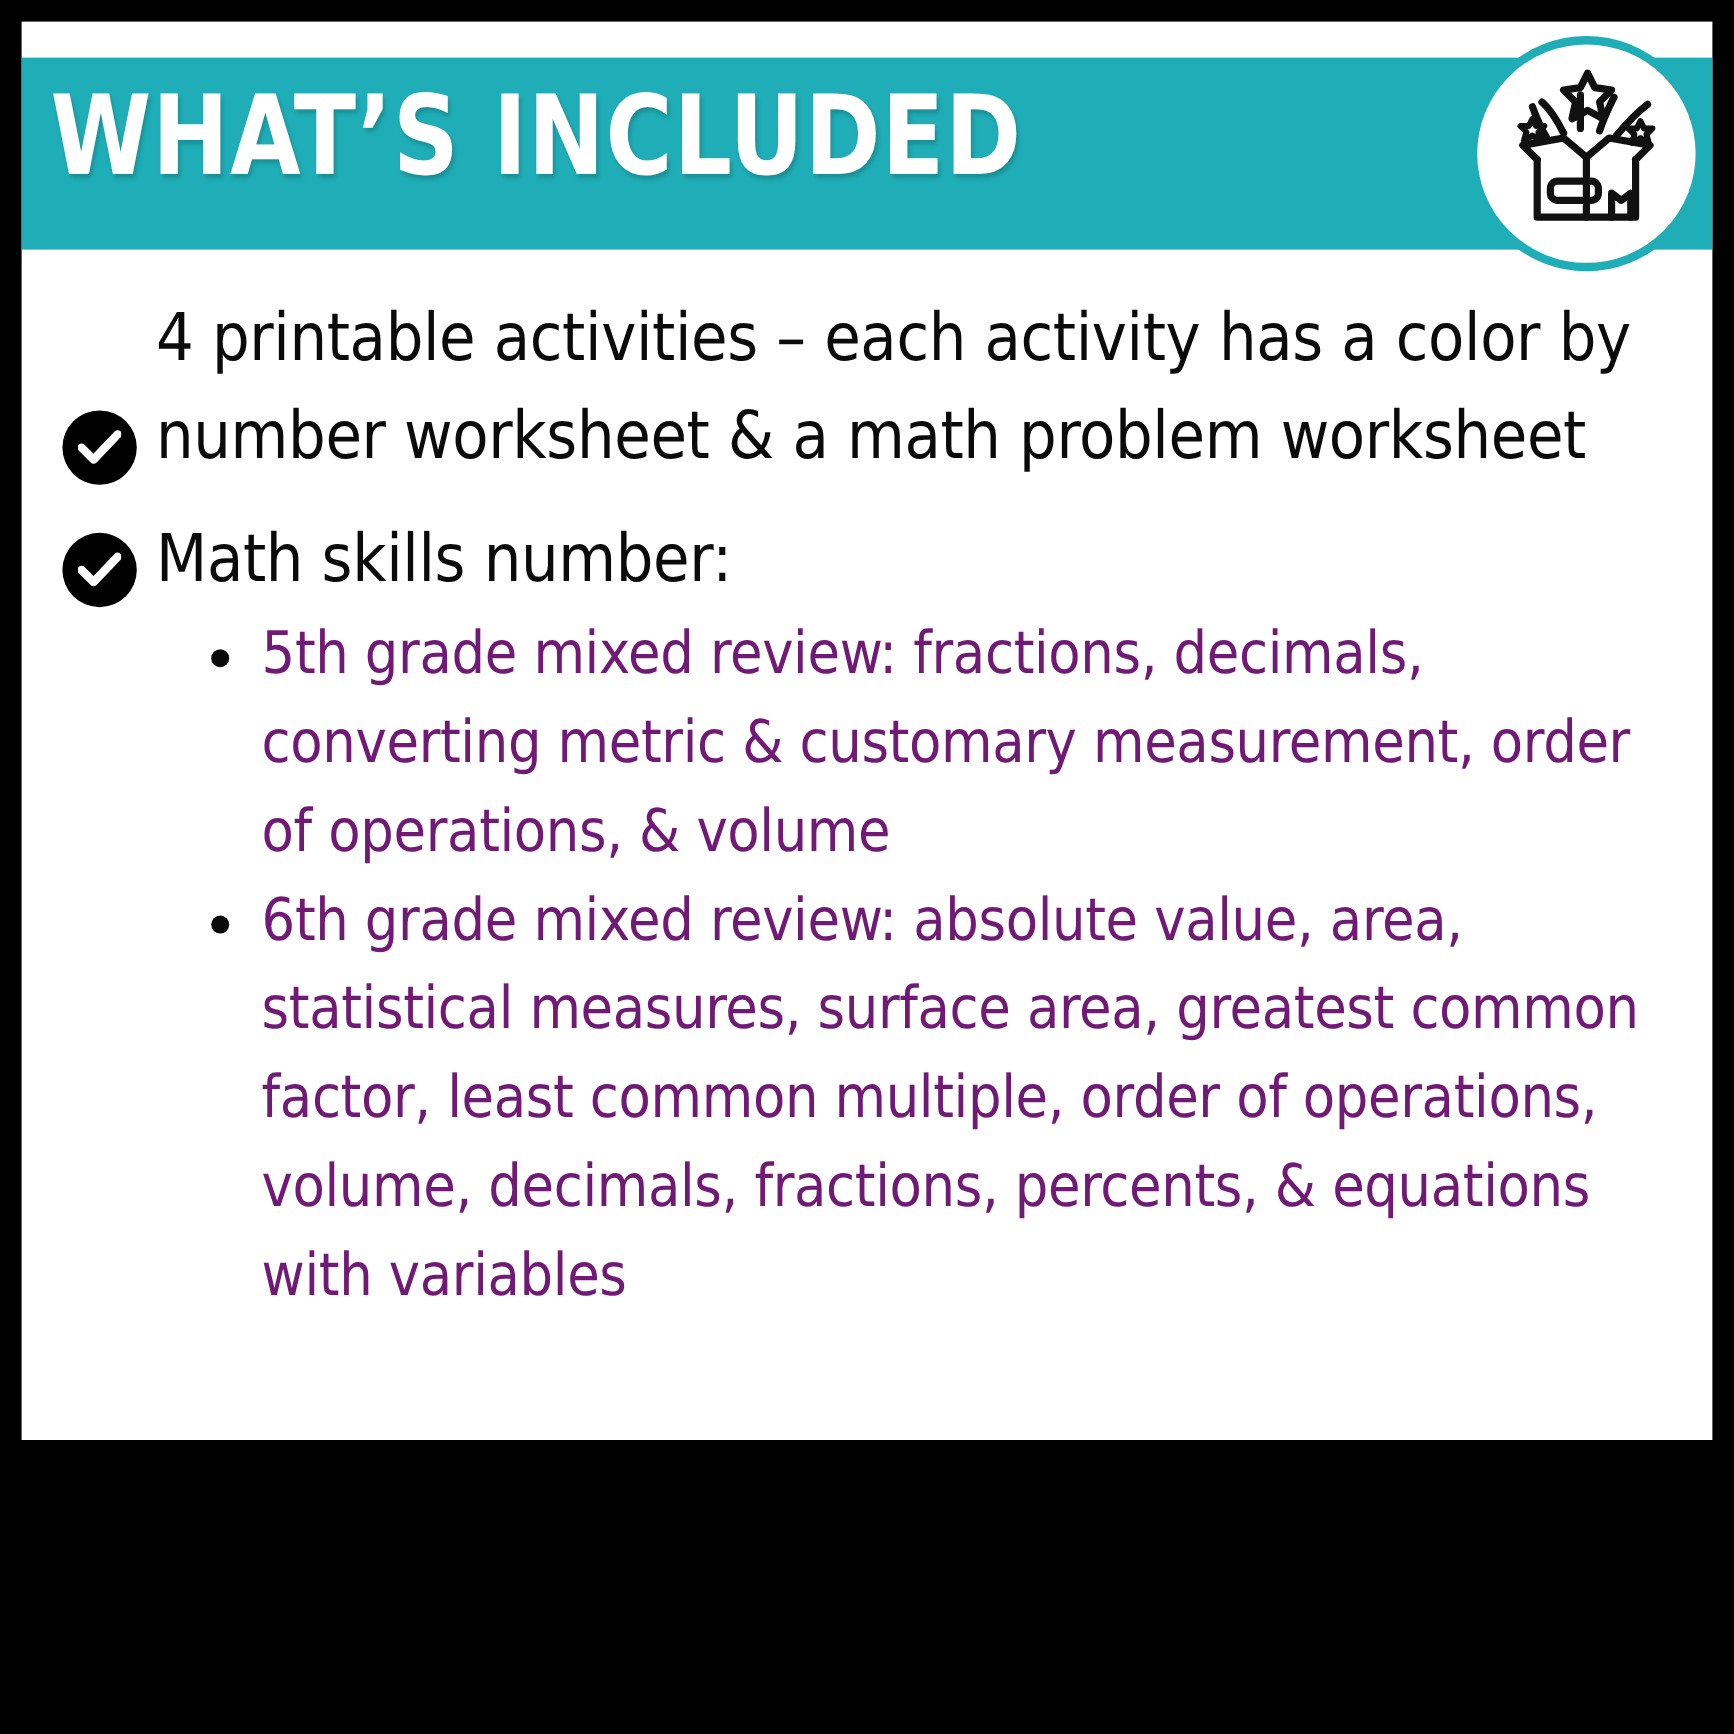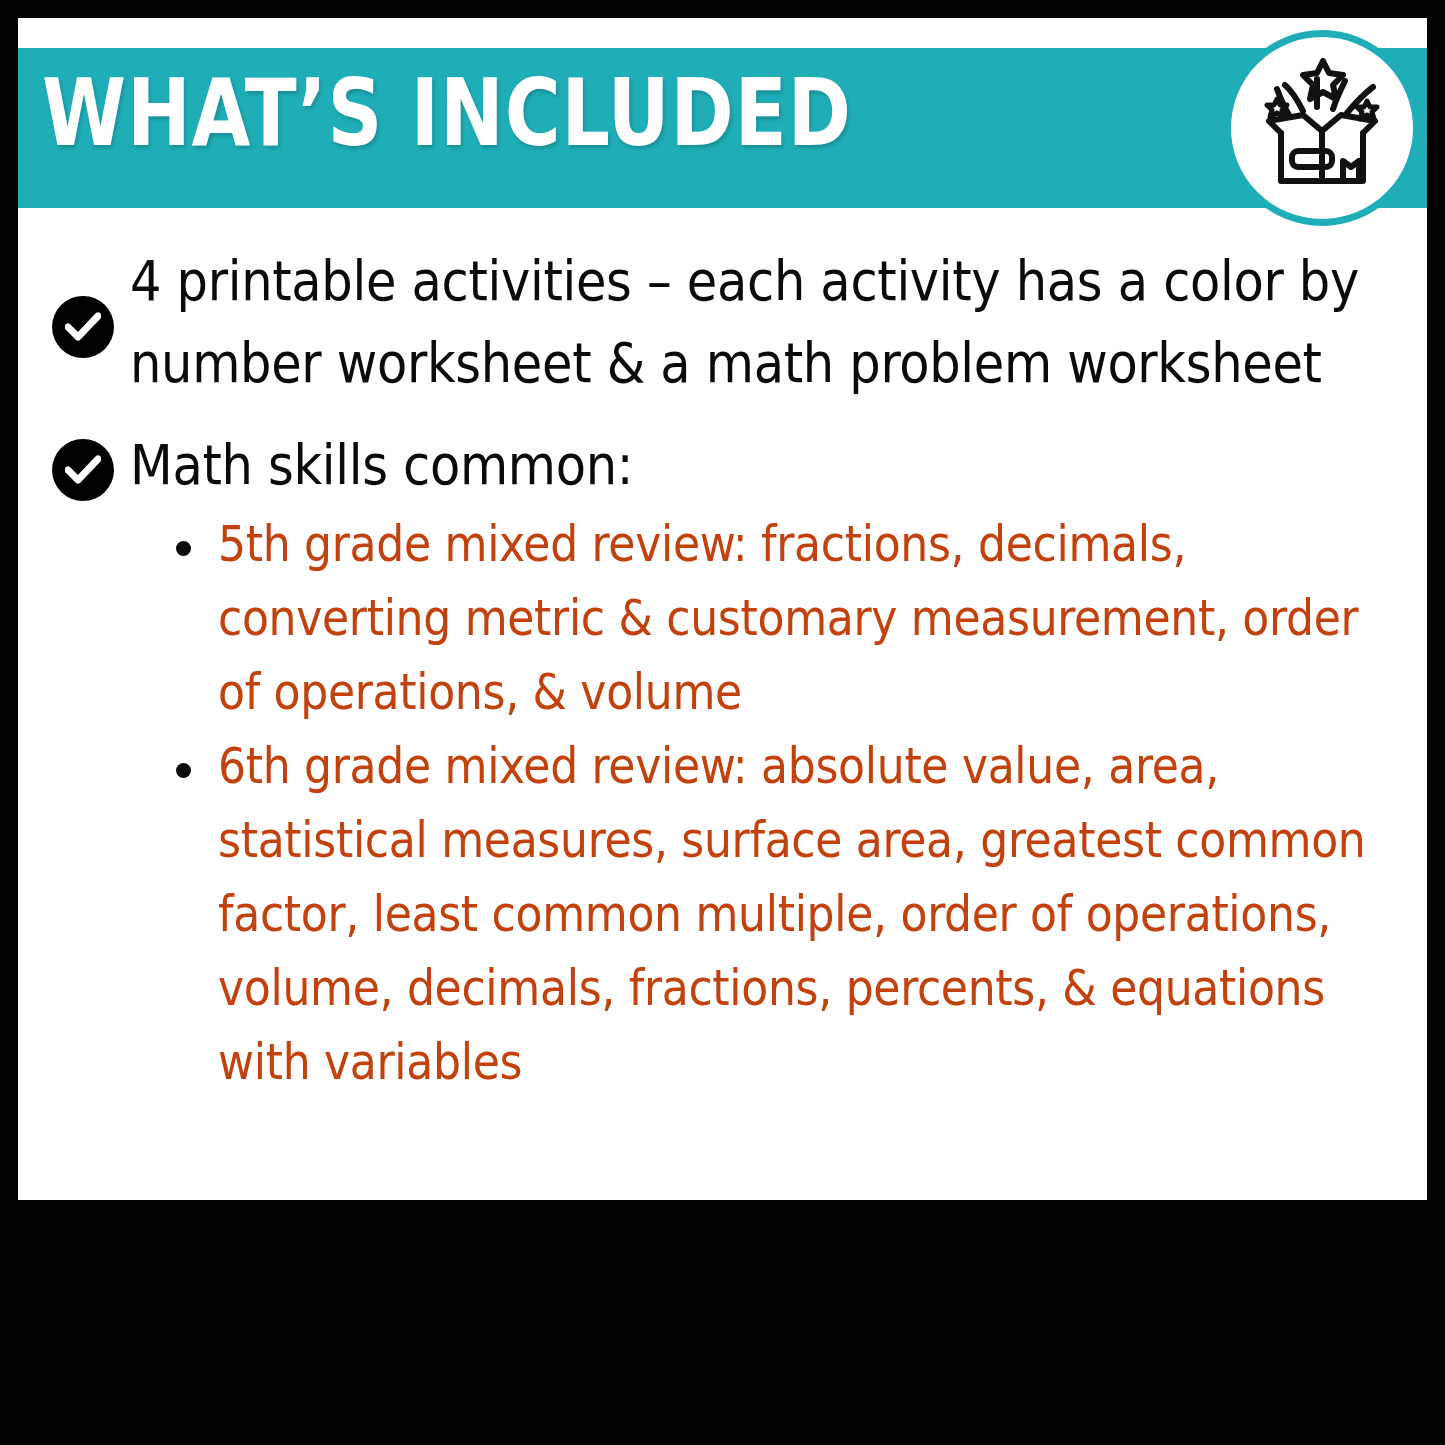--- a/index.html
+++ b/index.html
@@ -75,21 +75,21 @@
   
   .content {
     position: absolute;
     left: 0px;
     top: 222px;
     width: 1409px;
   }
 
   .bullet-row {
     display: flex;
-    align-items: center;
+    align-items: flex-end;
     padding-left: 34px;
     padding-right: 40px;
   }
   .bullet-row + .bullet-row { margin-top: 20px; }
 
   .check-icon {
     flex: 0 0 auto;
     width: 62px;
     height: 62px;
     border-radius: 50%;
@@ -117,21 +117,21 @@
     list-style: none;
     padding-left: 152px;
     padding-right: 55px;
     margin-top: 2px;
   }
   .sub-item {
     position: relative;
     font-family: "DejaVu Sans Condensed", "Liberation Sans Narrow", "Liberation Sans", sans-serif;
     font-size: 49px;
     line-height: 74px;
-    color: #c2410c;
+    color: #701a75;
     letter-spacing: -0.3px;
     padding-left: 48px;
   }
   .sub-item::before {
     content: "";
     position: absolute;
     left: 6px;
     top: 33px;
     width: 15px;
     height: 15px;
@@ -199,21 +199,21 @@
         </span>
         <span class="bullet-text">4 printable activities – each activity has a color by number worksheet &amp; a math problem worksheet</span>
       </div>
 
       <div class="bullet-row">
         <span class="check-icon">
           <svg width="36" height="30" viewBox="0 0 36 30" aria-hidden="true">
             <path d="M3 15 L13 25 L33 4" fill="none" stroke="#ffffff" stroke-width="7" stroke-linecap="round" stroke-linejoin="round"></path>
           </svg>
         </span>
-        <span class="bullet-text">Math skills common:</span>
+        <span class="bullet-text">Math skills number:</span>
       </div>
 
       <ul class="sub-list">
         <li class="sub-item">5th grade mixed review: fractions, decimals, converting metric &amp; customary measurement, order of operations, &amp; volume</li>
         <li class="sub-item">6th grade mixed review: absolute value, area, statistical measures, surface area, greatest common factor, least common multiple, order of operations, volume, decimals, fractions, percents, &amp; equations with variables</li>
       </ul>
 
 
     </div>
 

